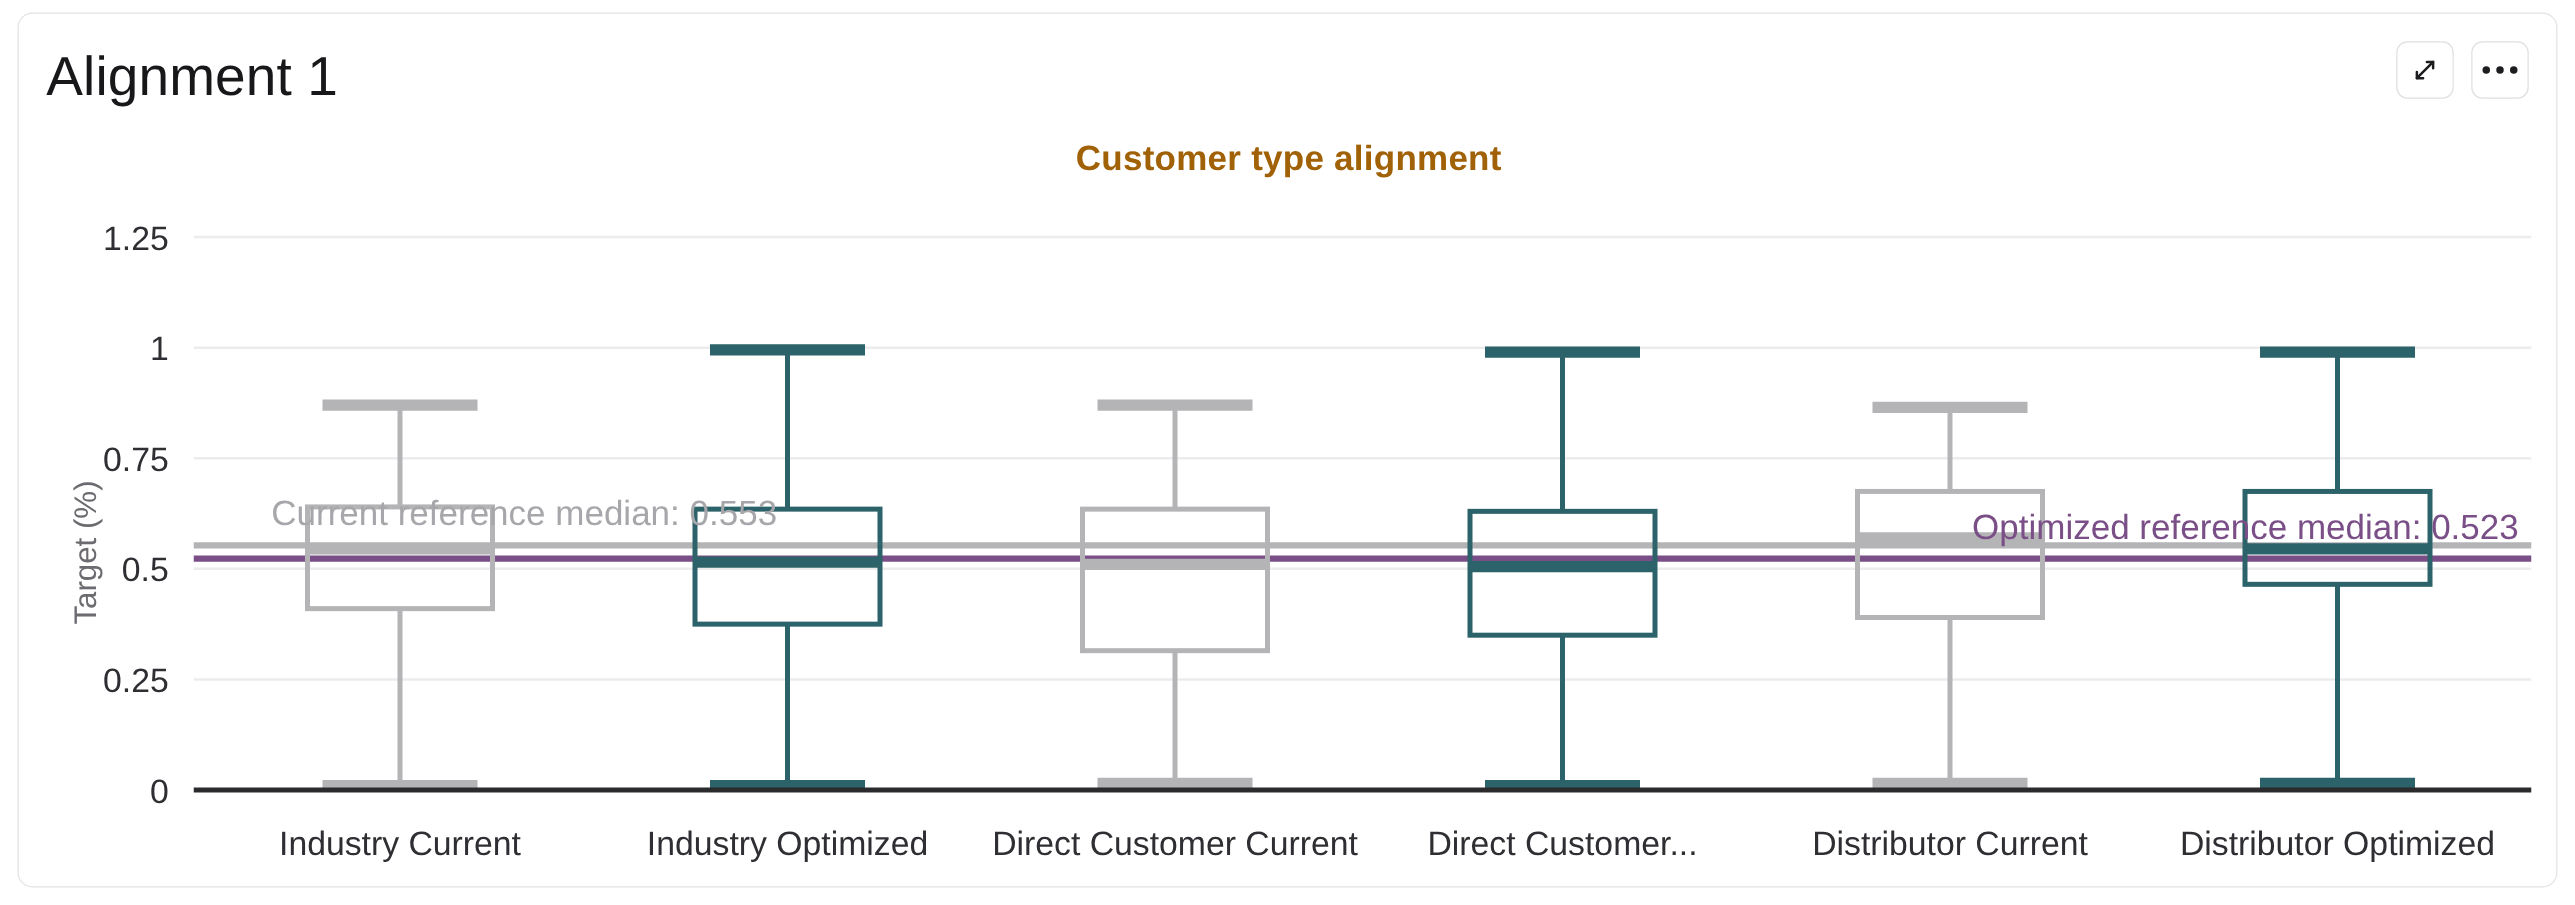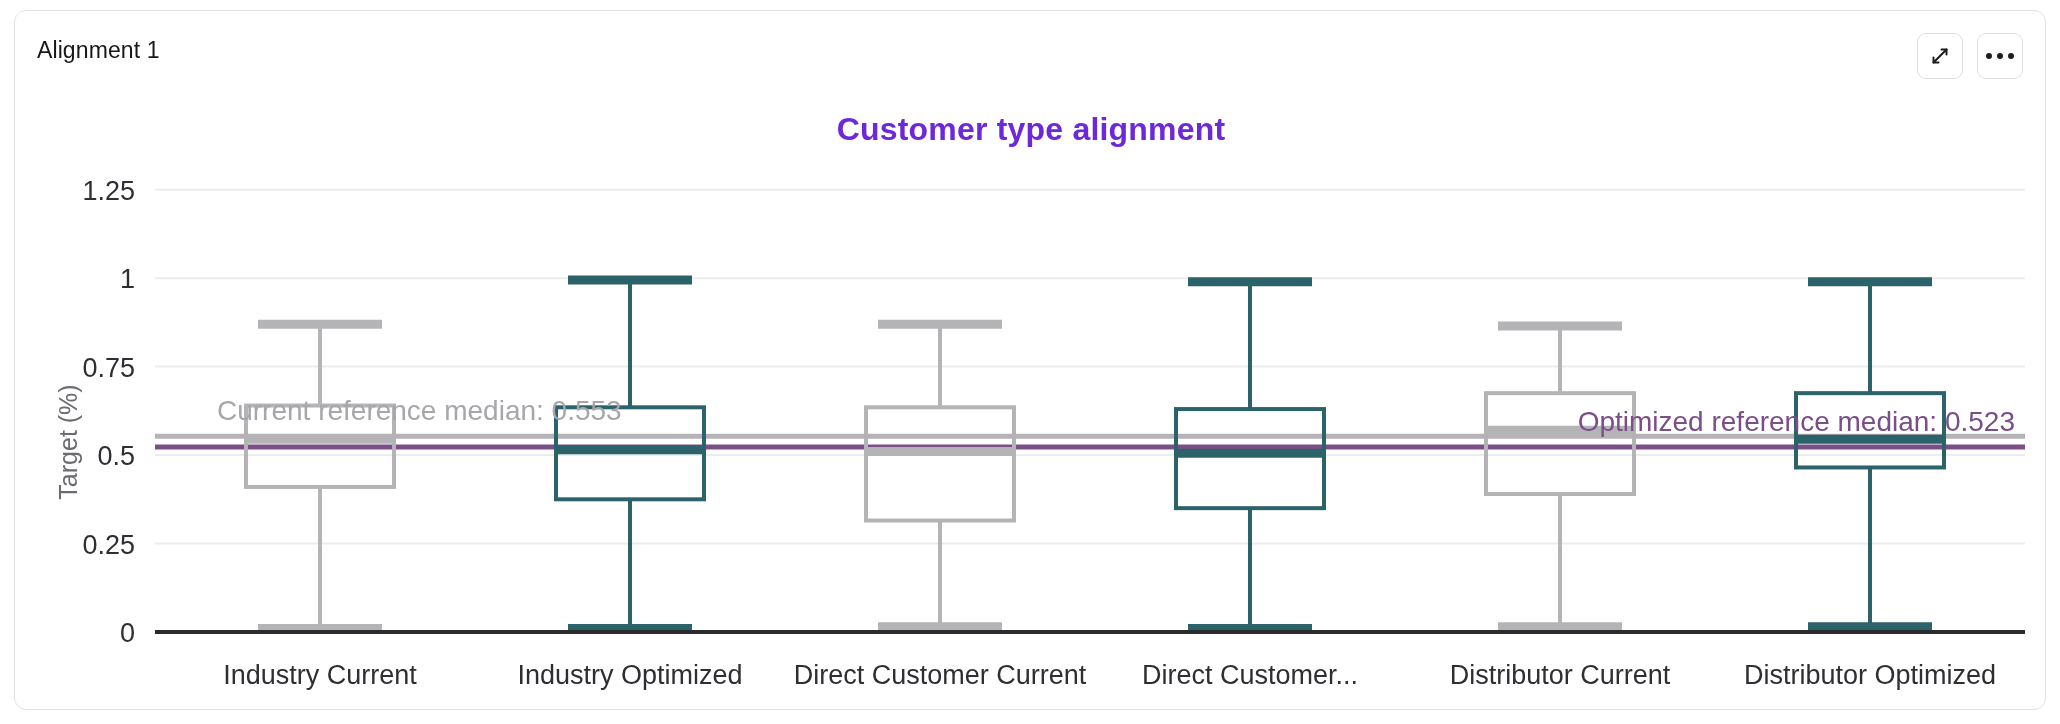--- a/index.html
+++ b/index.html
@@ -10,35 +10,35 @@
   .card{
     position:absolute;left:14px;top:10px;width:2032px;height:700px;
     background:#ffffff;border:1px solid #e3e3e6;border-radius:12px;box-sizing:border-box;
     overflow:hidden;
   }
 
   
   .card-header{position:absolute;left:0;top:0;width:100%;height:86px;}
   .card-title{
     position:absolute;left:22px;top:26px;
-    font-size:23px;color:#18181b;font-weight:400;letter-spacing:.1px;white-space:nowrap;
+    font-size:44px;color:#18181b;font-weight:400;letter-spacing:.1px;white-space:nowrap;
   }
   .hdr-actions{position:absolute;right:22px;top:22px;display:flex;gap:14px;}
   .icon-btn{
     width:46px;height:46px;border:1px solid #e0e0e3;border-radius:9px;background:#fff;
     display:flex;align-items:center;justify-content:center;cursor:pointer;box-sizing:border-box;
   }
   .dots{display:flex;gap:5px;align-items:center;}
   .dots i{width:6px;height:6px;border-radius:50%;background:#1d1d20;display:block;}
 
   
   .plot-wrap{position:absolute;left:0;top:86px;width:2032px;height:614px;}
   .chart-title{
     position:absolute;left:0;top:14px;width:100%;text-align:center;
-    font-size:32px;font-weight:700;color:#6d28d9;letter-spacing:.2px;
+    font-size:28px;font-weight:700;color:#a16207;letter-spacing:.2px;
   }
   svg.plot{position:absolute;left:0;top:0;width:2032px;height:614px;display:block;}
 
   text{font-family:"Liberation Sans",sans-serif;}
   .ytick{font-size:27px;fill:#2f2f33;text-anchor:end;}
   .xtick{font-size:27px;fill:#2f2f33;text-anchor:middle;}
   .ylabel{font-size:25px;fill:#6b6b70;text-anchor:middle;}
   .annot-current{font-size:28px;fill:#a7a7ab;}
   .annot-opt{font-size:28px;fill:#7a4f87;}
 

